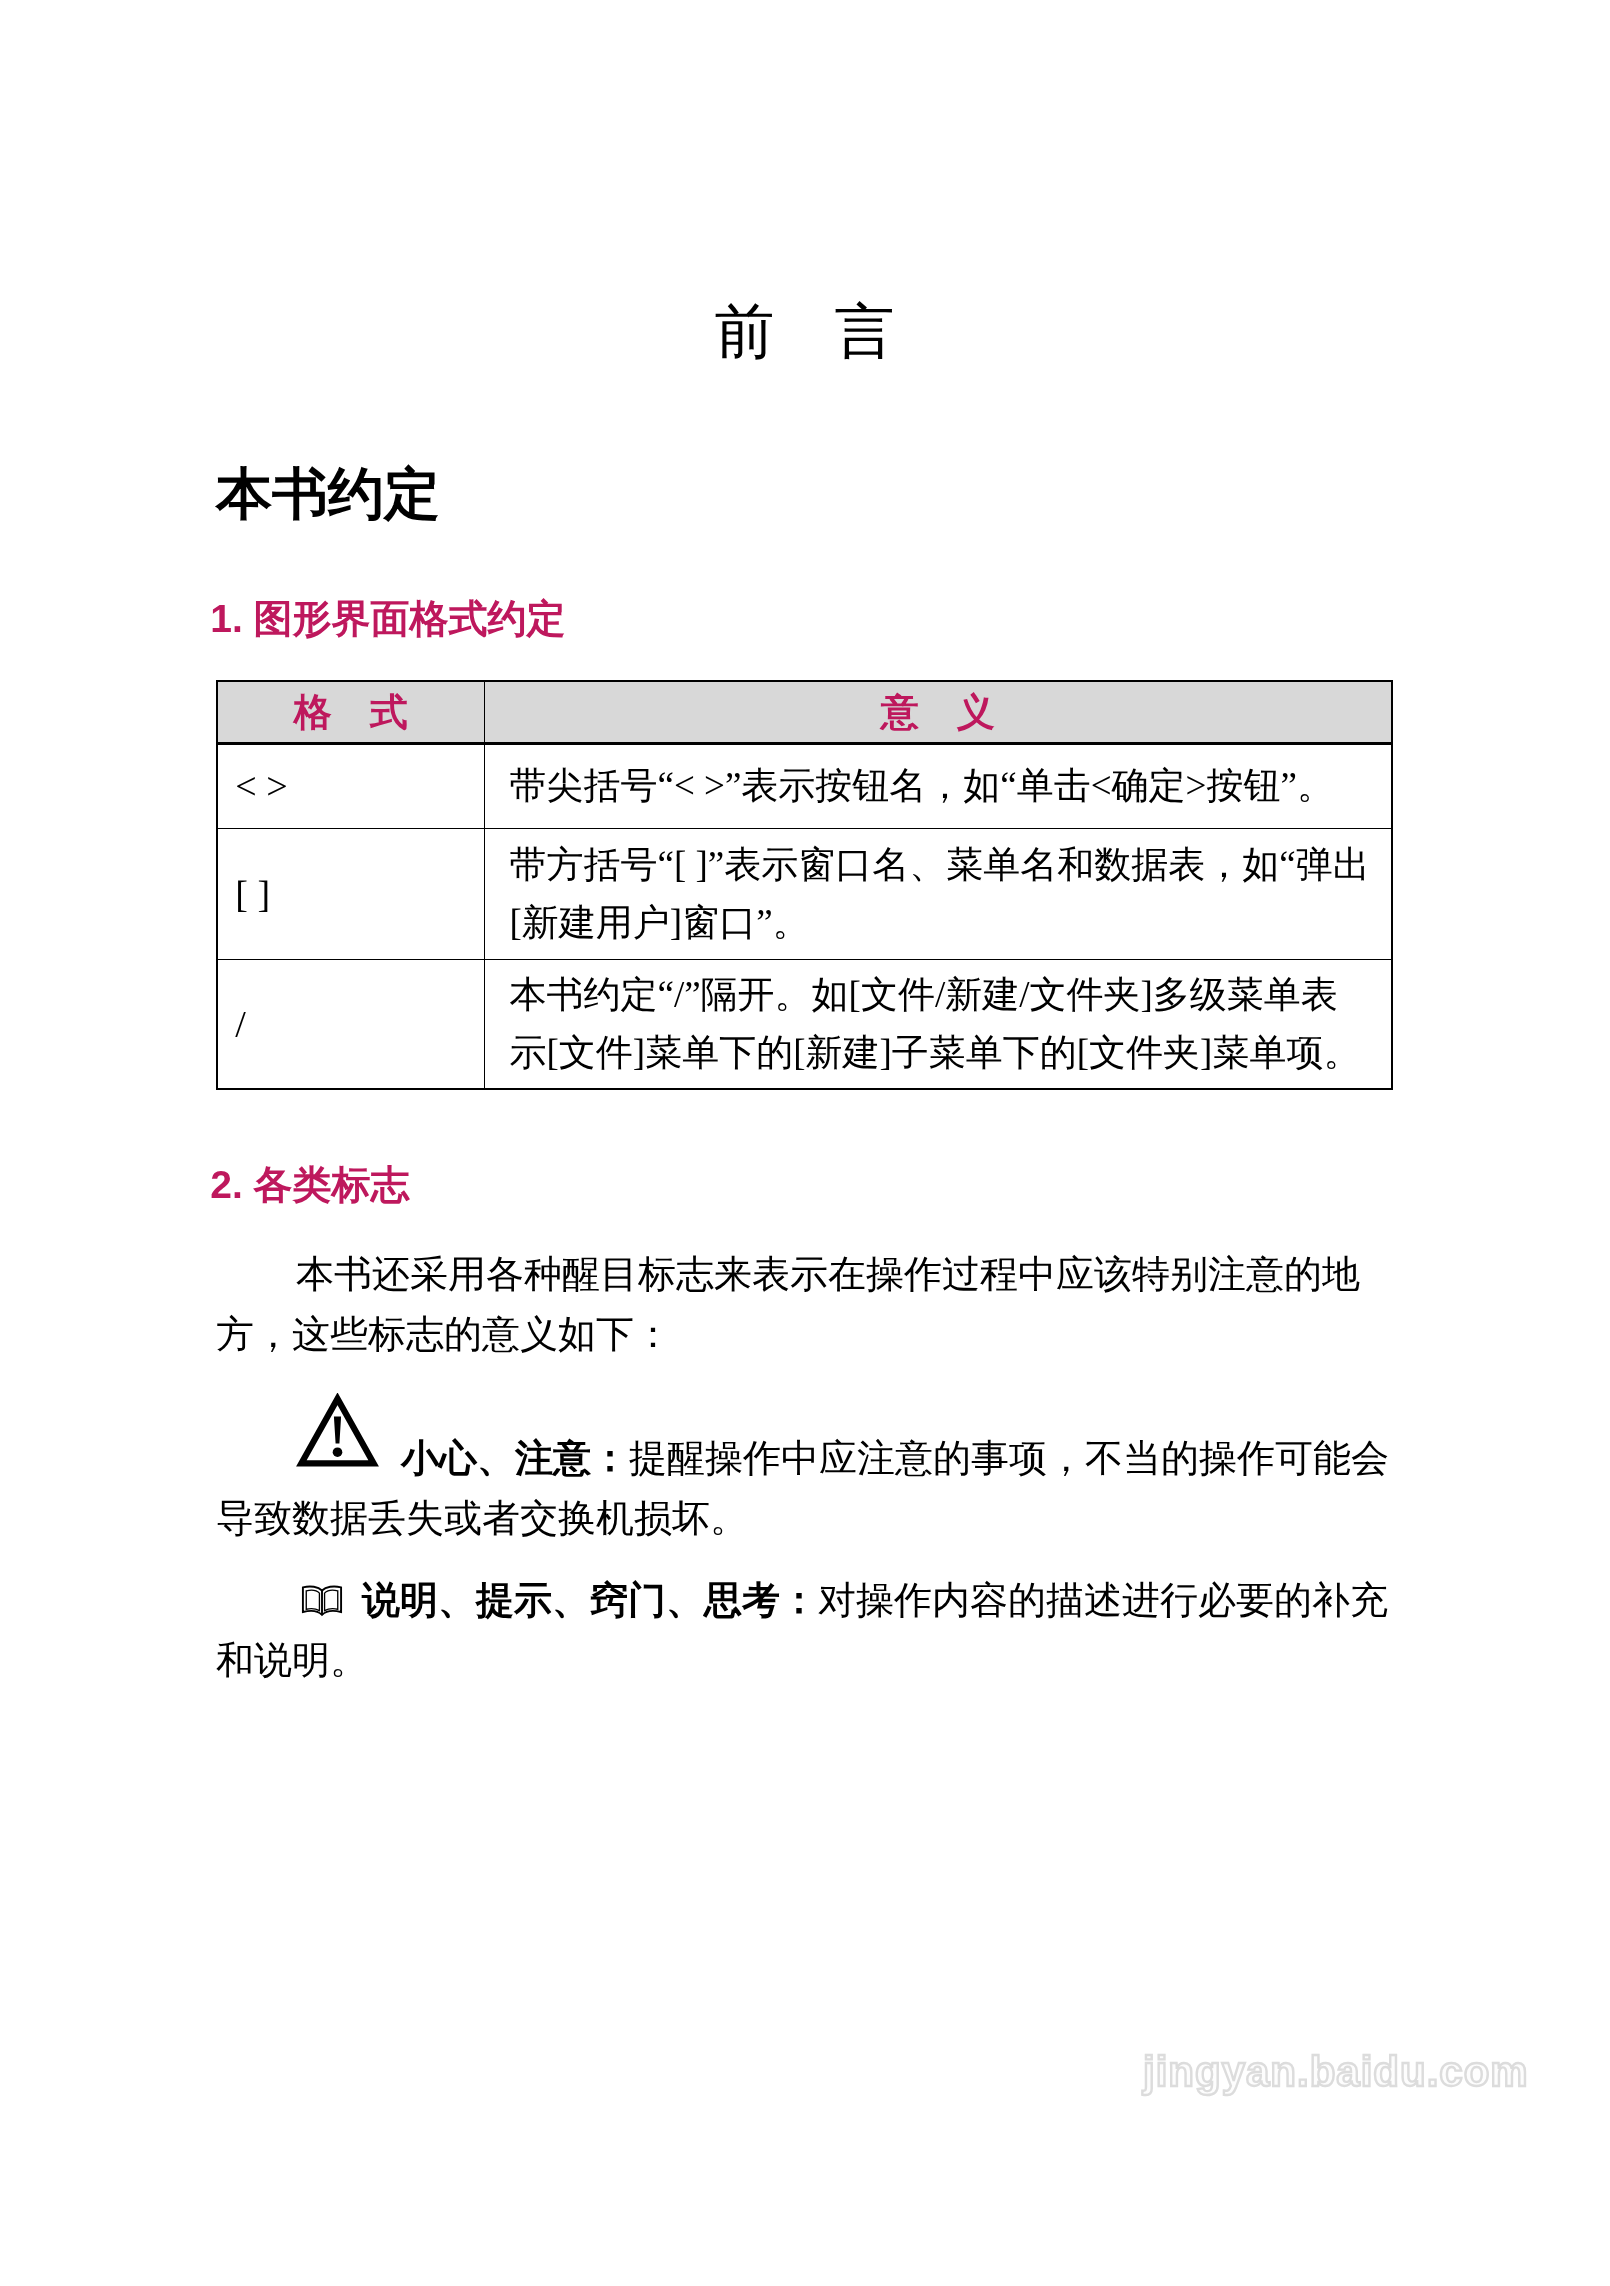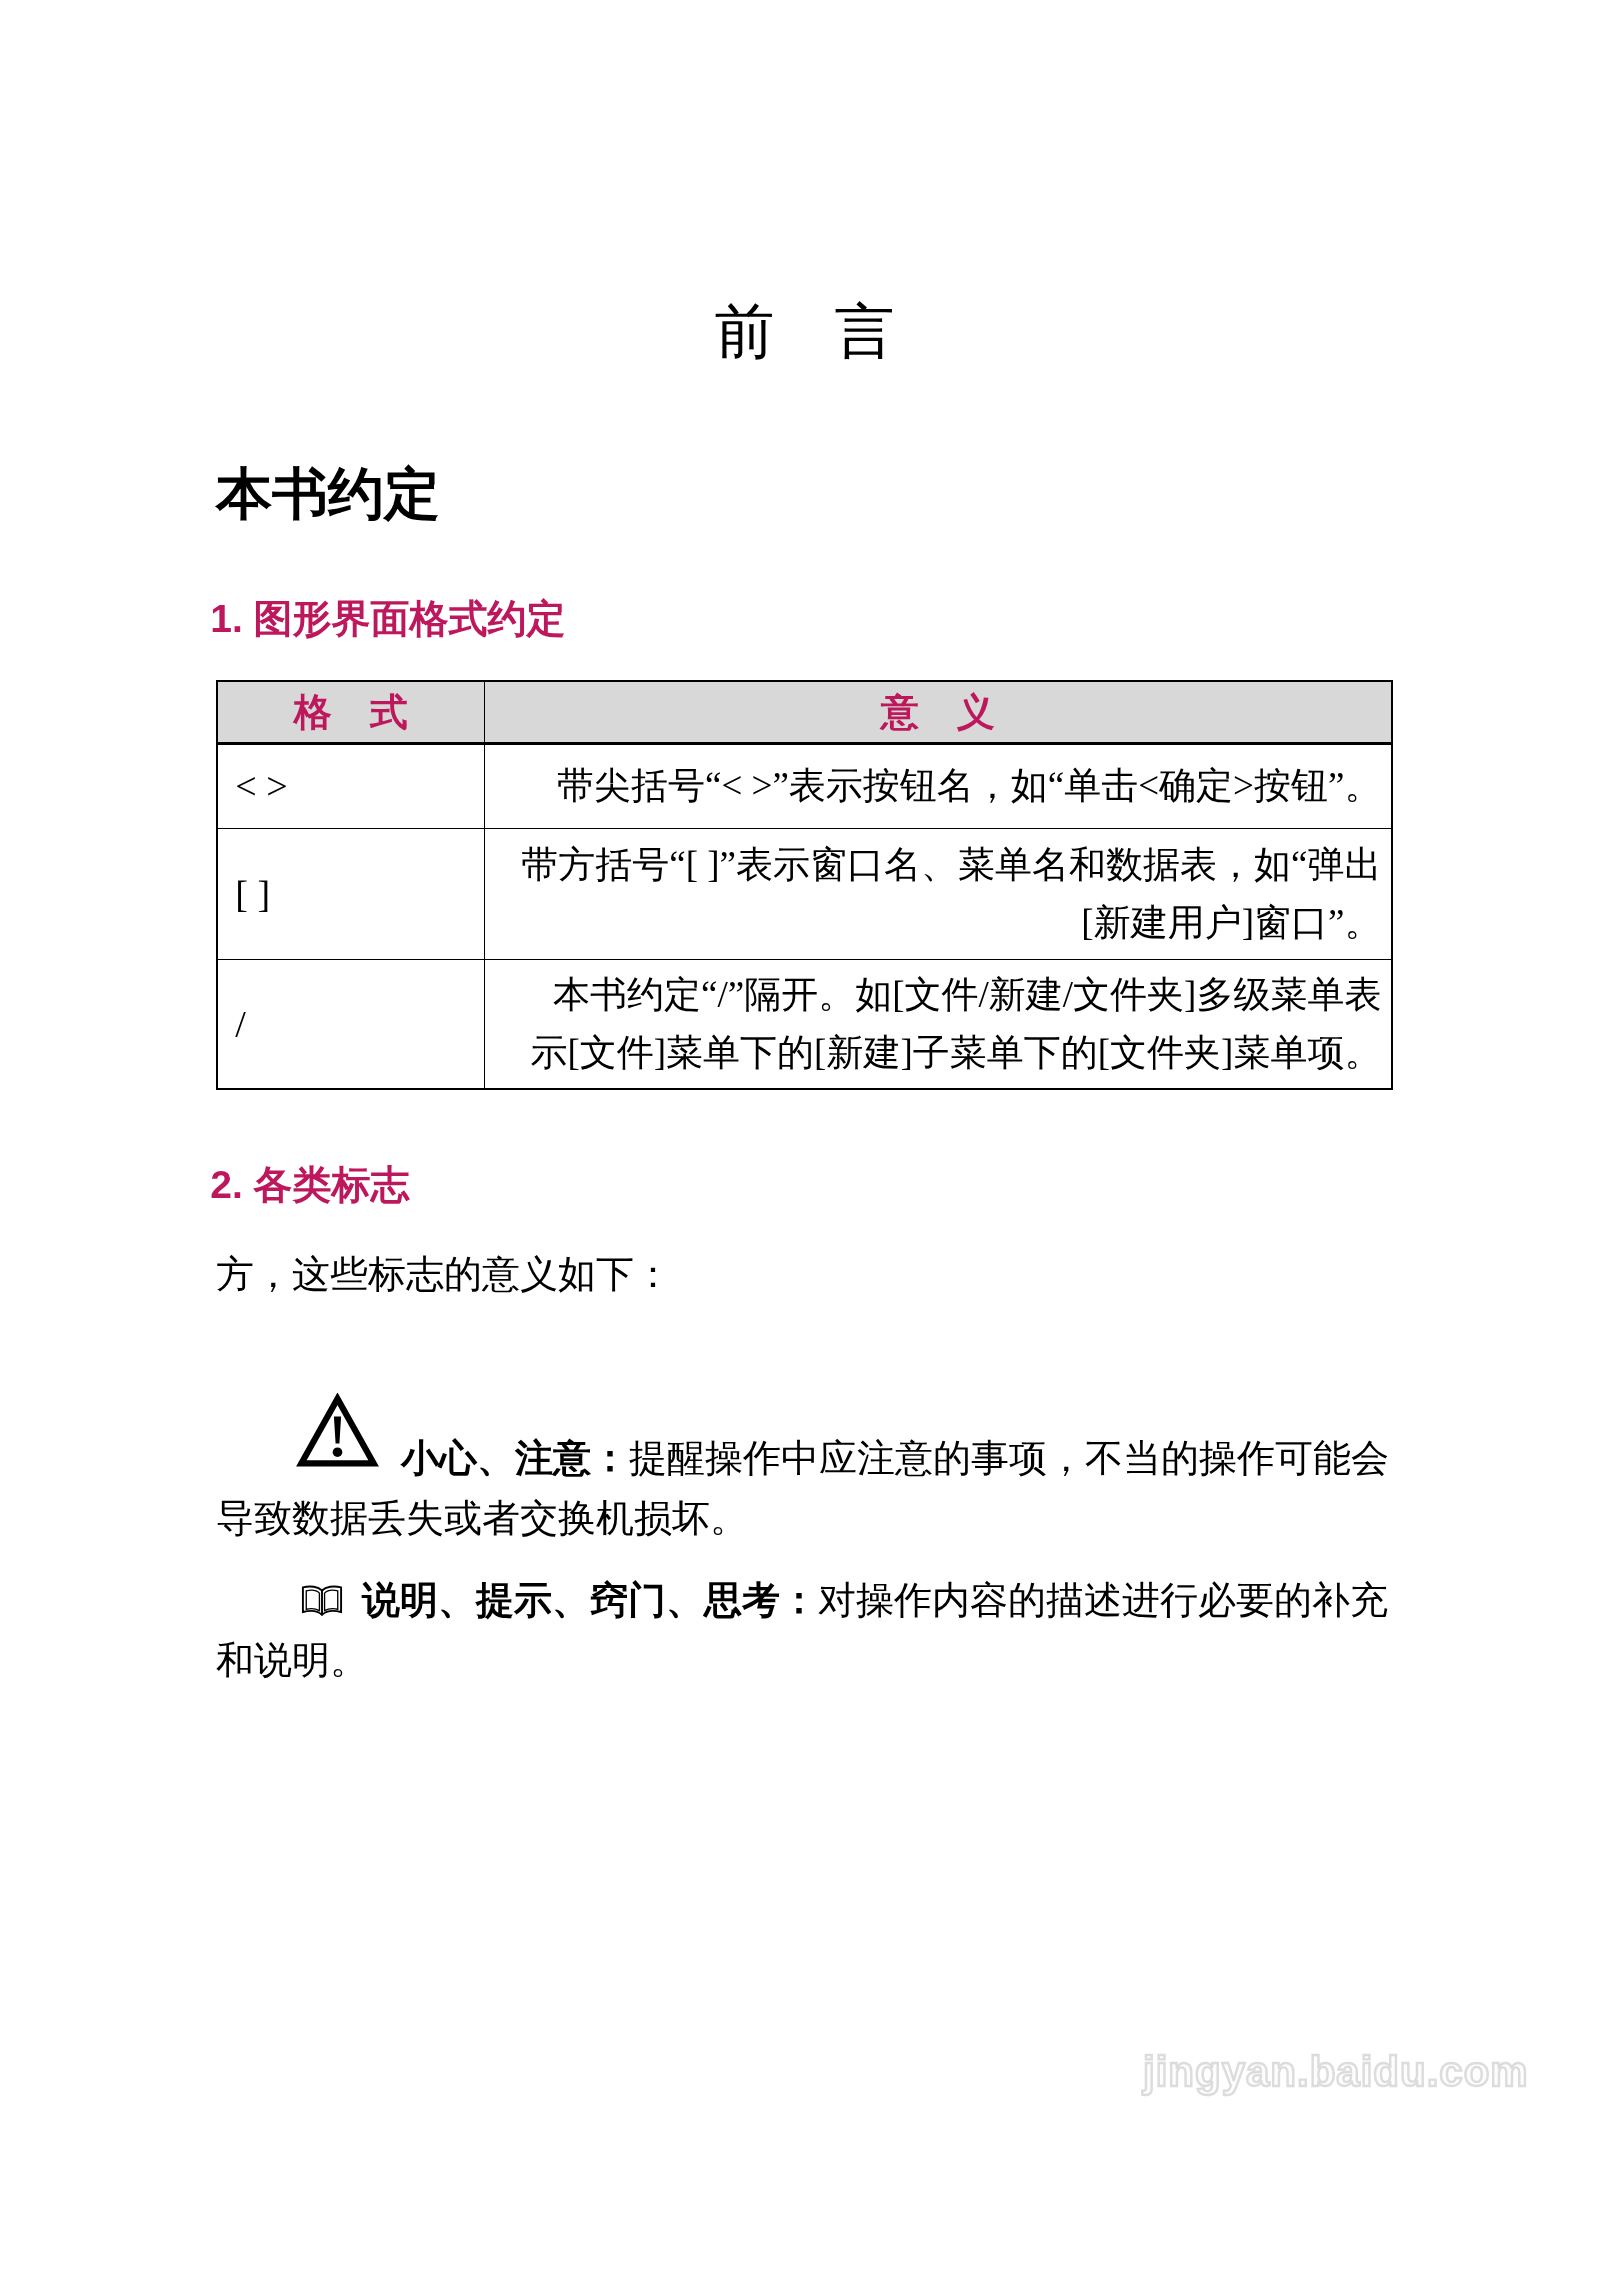--- a/index.html
+++ b/index.html
@@ -44,21 +44,21 @@
   table.fmt td {
     vertical-align:middle;
     font-family:"Liberation Serif", serif;
     font-size:37px; line-height:58px; color:#000;
     padding:5.8px 9.6px 5.8px 25px;
   }
   table.fmt td.fmt-col { padding-left:17.3px; font-size:38px; }
   tr.row-1 td { height:71px; }
   tr.row-2 td { height:119px; }
   tr.row-3 td { height:110px; }
-  .cell-line { display:block;text-align:right; }
+  .cell-line { display:block; }
 
   .para {
     left:0; width:1177px;
     font-family:"Liberation Serif", serif;
     font-size:38px; line-height:60px; color:#000;
   }
   .para .line { display:block; }
   .indent { padding-left:80px; }
   .intro-para { top:1244px; }
 
@@ -138,20 +138,21 @@
           <span class="cell-line">本书约定“/”隔开。如[文件/新建/文件夹]多级菜单表</span>
           <span class="cell-line">示[文件]菜单下的[新建]子菜单下的[文件夹]菜单项。</span>
         </td>
       </tr>
     </tbody>
       </table>
 
     <div class="abs h3-heading h3-b hei">2. 各类标志</div>
 
     <div class="abs para intro-para">
+      <span class="line indent">本书还采用各种醒目标志来表示在操作过程中应该特别注意的地</span>
       <span class="line">方，这些标志的意义如下：</span>
     </div>
 
     <div class="abs para caution-para">
       <span class="icon-warning">
         <svg viewBox="0 0 86 80" width="83" height="77">
           <path d="M43 6 L80.5 73 L5.5 73 Z" fill="none" stroke="#000" stroke-width="6.5" stroke-linejoin="miter"></path>
           <path d="M39.3 24.5 L46.7 24.5 L45 52.5 L41 52.5 Z" fill="#000"></path>
           <circle cx="43" cy="61.5" r="5" fill="#000"></circle>
         </svg>

